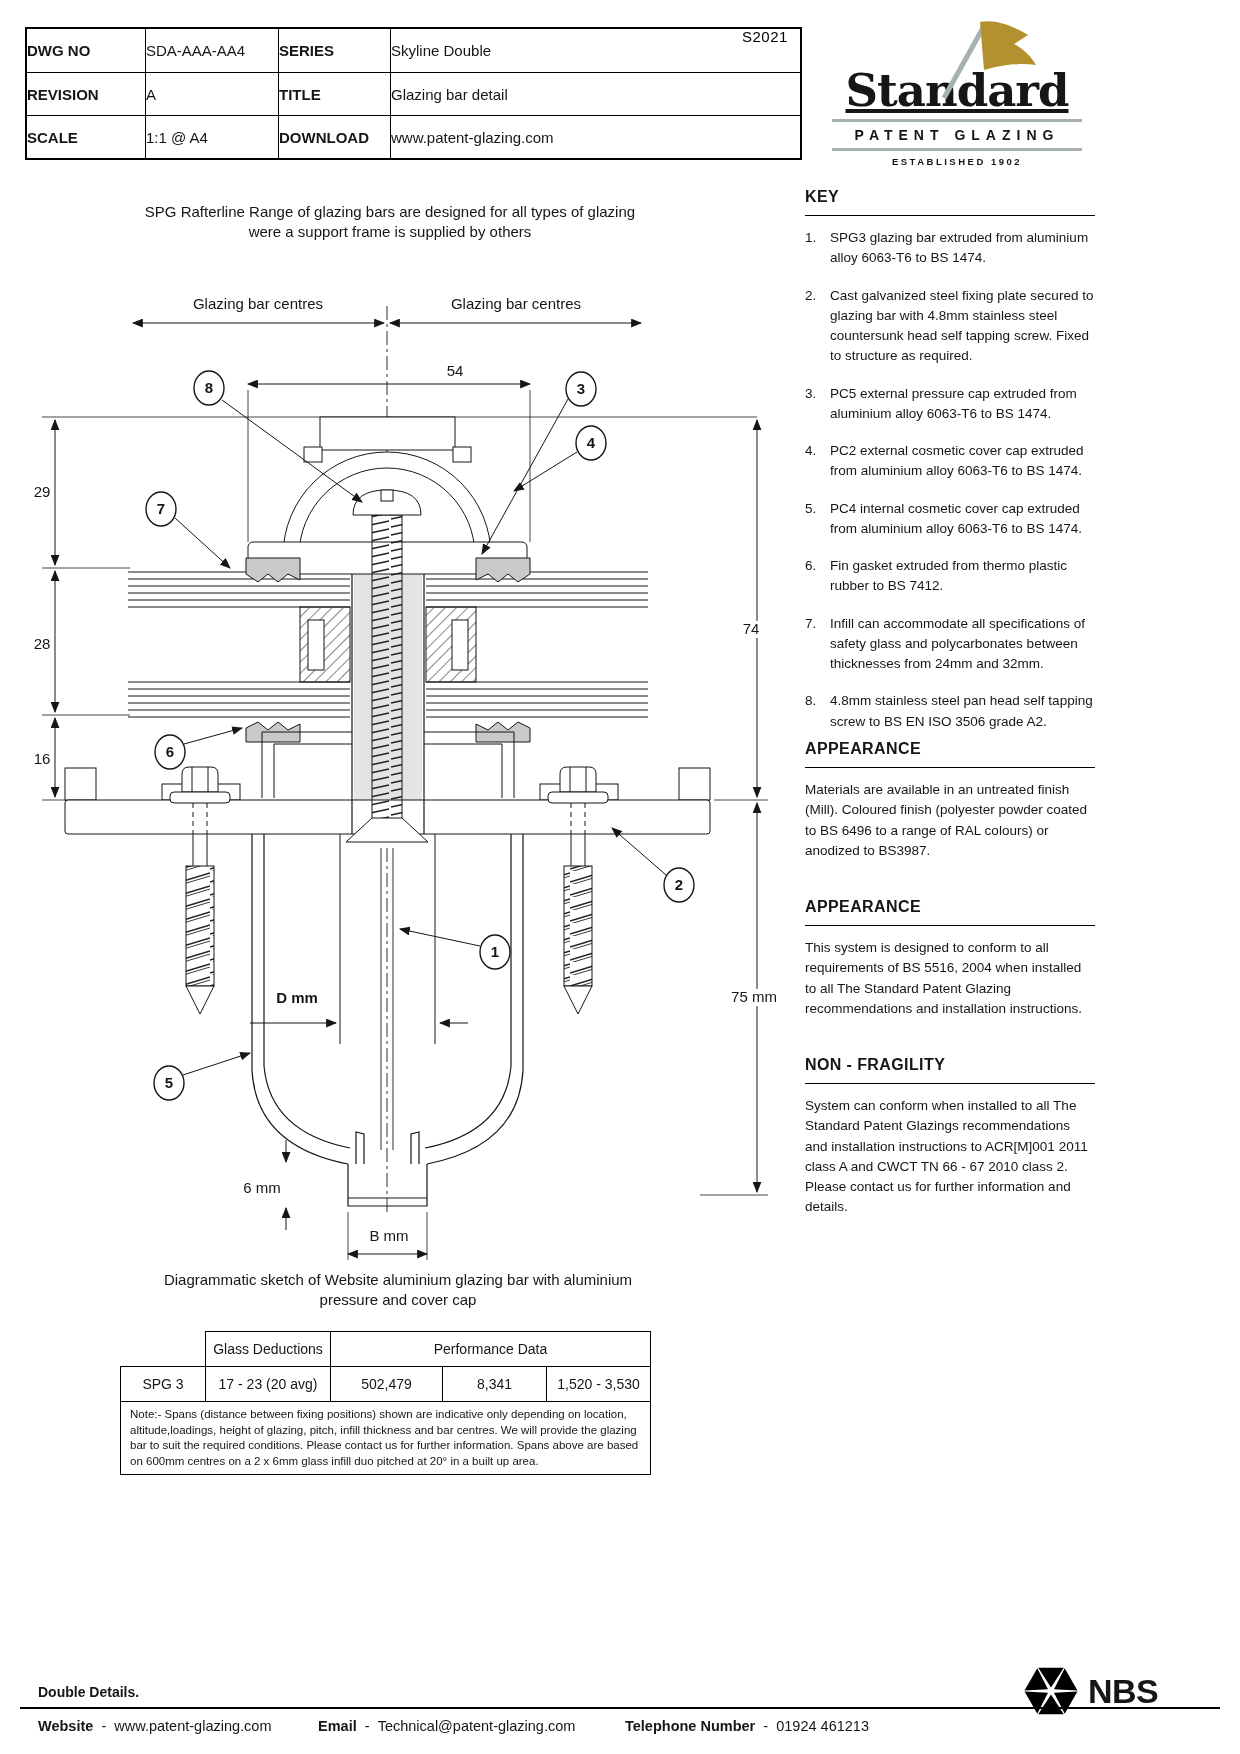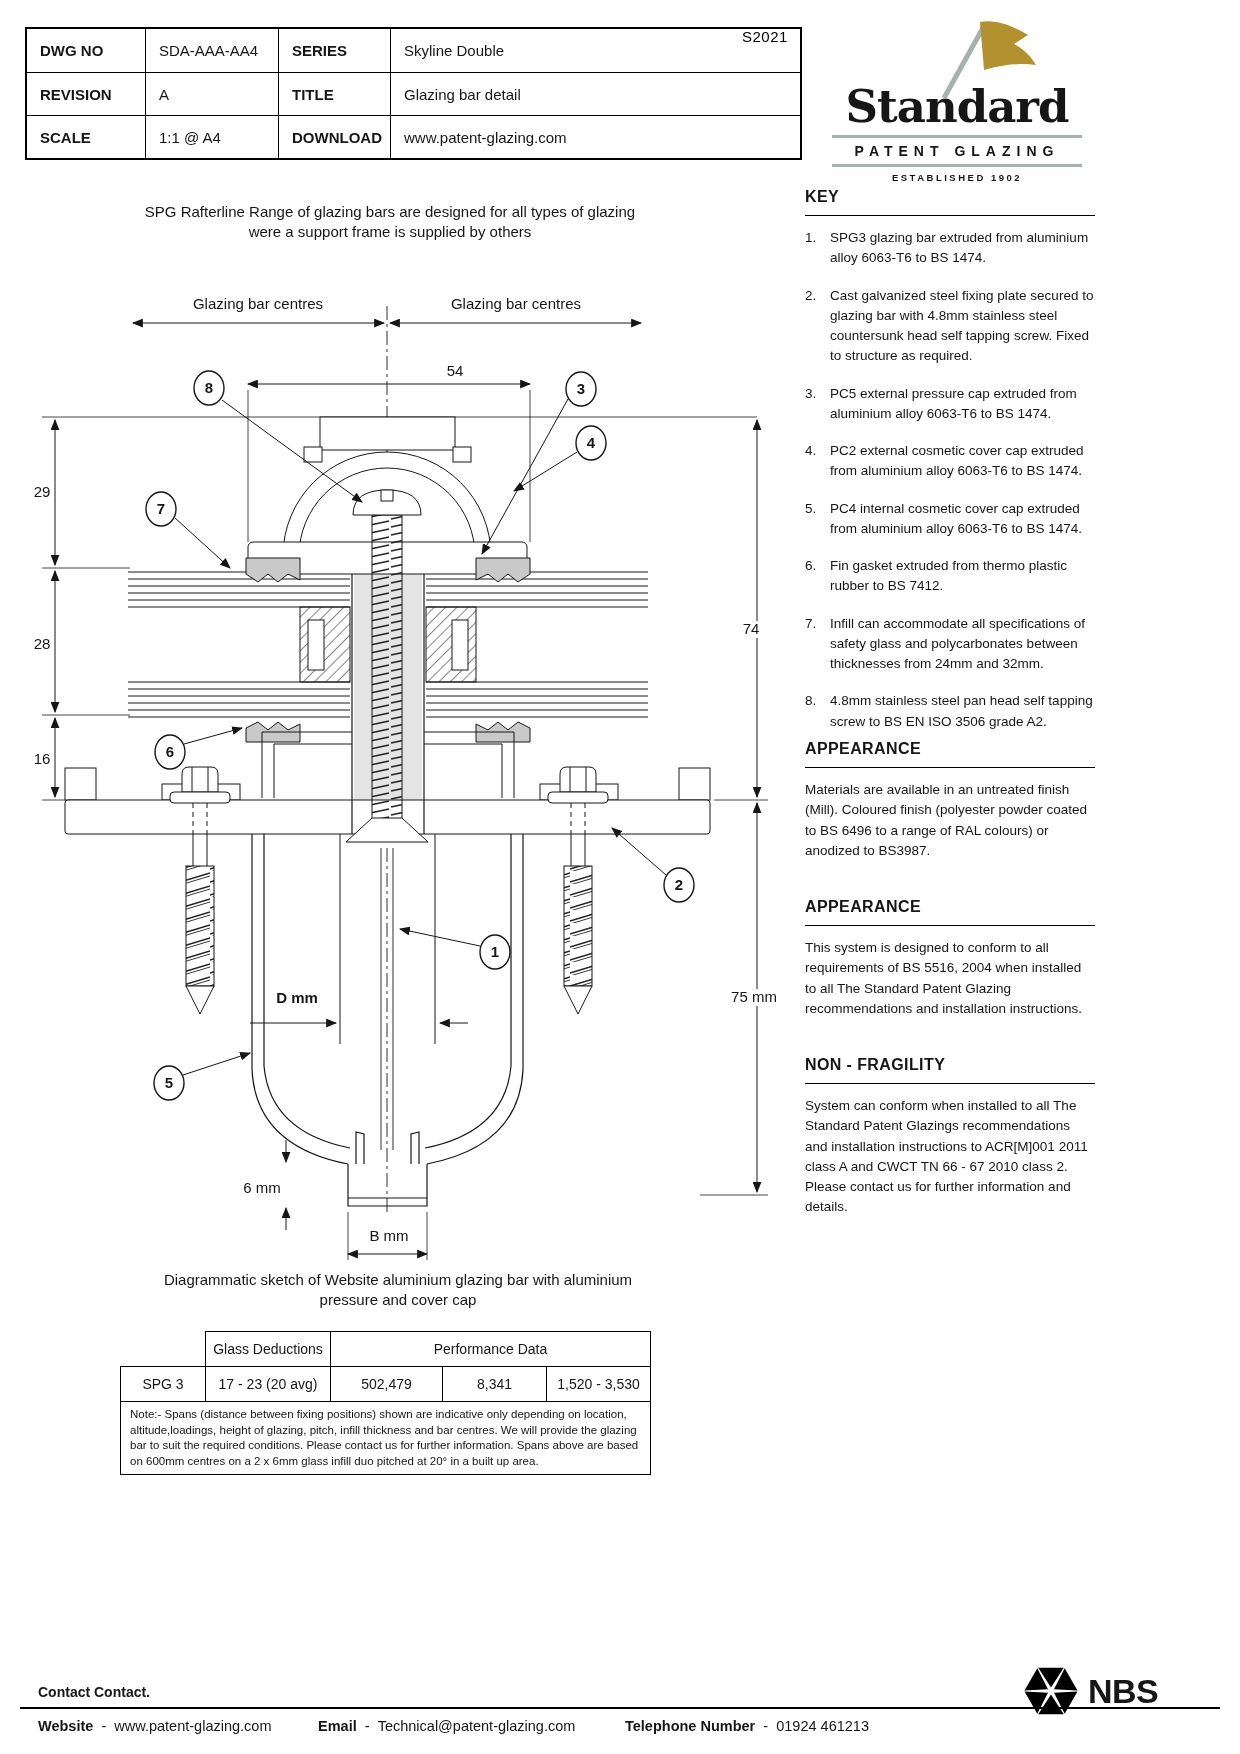--- a/index.html
+++ b/index.html
@@ -3,31 +3,31 @@
 <meta charset="utf-8">
 <style>
   html,body{margin:0;padding:0;background:#ffffff;}
   body{font-family:"Liberation Sans", sans-serif; color:#161616;}
   .page{position:relative;width:1240px;height:1754px;background:#fff;overflow:hidden;}
 
   
   .titleblock{position:absolute;left:25px;top:27px;display:grid;
     grid-template-columns:118px 133px 112px 410px;grid-auto-rows:43px;
     border:2.5px solid #000;}
-  .tb-cell{padding-left:13px;line-height:43px;font-size:15px;overflow:hidden;white-space:nowrap;}
+  .tb-cell{line-height:43px;font-size:15px;overflow:hidden;white-space:nowrap;}
   .tb-cell.lab{font-weight:bold;}
   .titleblock > div:not(:nth-child(4n+1)){border-left:1.5px solid #000;}
   .titleblock > div:nth-child(n+5){border-top:1.5px solid #000;}
   .watermark{position:absolute;left:742px;top:28px;font-size:15px;letter-spacing:.5px;}
 
   
   .logo{position:absolute;left:828px;top:20px;width:258px;text-align:center;}
   .logo-flag{position:absolute;left:98px;top:-2px;}
   .logo-name{font-family:"DejaVu Serif", serif;font-weight:bold;font-size:45px;
-    letter-spacing:-1px;margin-top:64px;line-height:1;}
+    letter-spacing:-1px;margin-top:48px;line-height:1;text-decoration:underline;}
   .logo-rule{height:3px;margin:6px 4px 5px 4px;}
   .logo-sub{font-size:14px;font-weight:bold;letter-spacing:6px;}
   .logo-rule2{height:3px;margin:5px 4px 5px 4px;}
   .logo-est{font-size:9.5px;font-weight:bold;letter-spacing:2.5px;}
 
   
   .intro{position:absolute;left:140px;top:202px;width:500px;text-align:center;
     font-size:15px;line-height:1.3;}
   .caption{position:absolute;left:148px;top:1270px;width:500px;text-align:center;
     font-size:15px;line-height:1.35;}
@@ -377,21 +377,21 @@
       <td>502,479</td>
       <td>8,341</td>
       <td>1,520 - 3,530</td>
     </tr>
     <tr>
       <td colspan="5" class="note">Note:- Spans (distance between fixing positions) shown are indicative only depending on location, altitude,loadings, height of glazing, pitch, infill thickness and bar centres. We will provide the glazing bar to suit the required conditions. Please contact us for further information. Spans above are based on 600mm centres on a 2 x 6mm glass infill duo pitched at 20° in a built up area.</td>
     </tr>
   </tbody>
     </table>
 
-  <div class="footer-h">Contact Contact.</div>
+  <div class="footer-h">Double Details.</div>
   <div class="footer-rule"></div>
   <div class="footer-line">
     <span class="fi" style="left:38px;"><b>Website</b>&nbsp;&nbsp;<span>-</span>&nbsp;&nbsp;<span>www.patent-glazing.com</span></span>
     <span class="fi" style="left:318px;"><b>Email</b>&nbsp;&nbsp;<span>-</span>&nbsp;&nbsp;<span>Technical@patent-glazing.com</span></span>
     <span class="fi" style="left:625px;"><b>Telephone Number</b>&nbsp;&nbsp;<span>-</span>&nbsp;&nbsp;<span>01924 461213</span></span>
   </div>
   <div class="nbs">
     <svg width="58" height="58" viewBox="0 0 100 100">
       <g fill="#000">
         <path d="M50,44 L28,10 L72,10 Z"></path>

